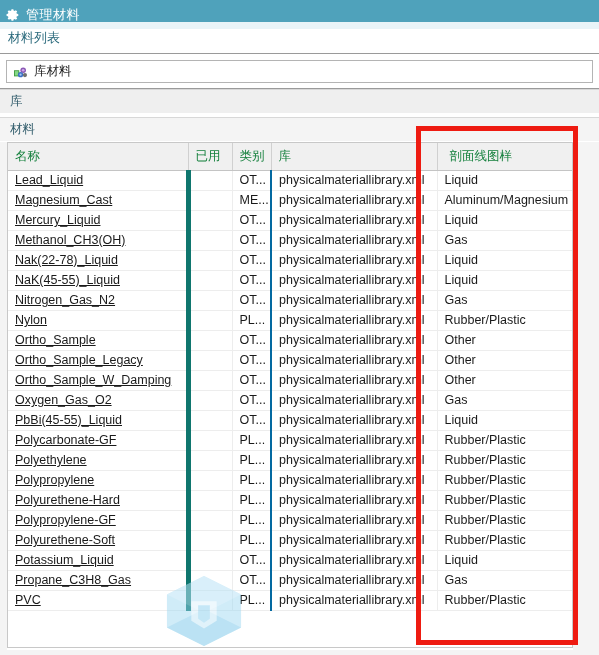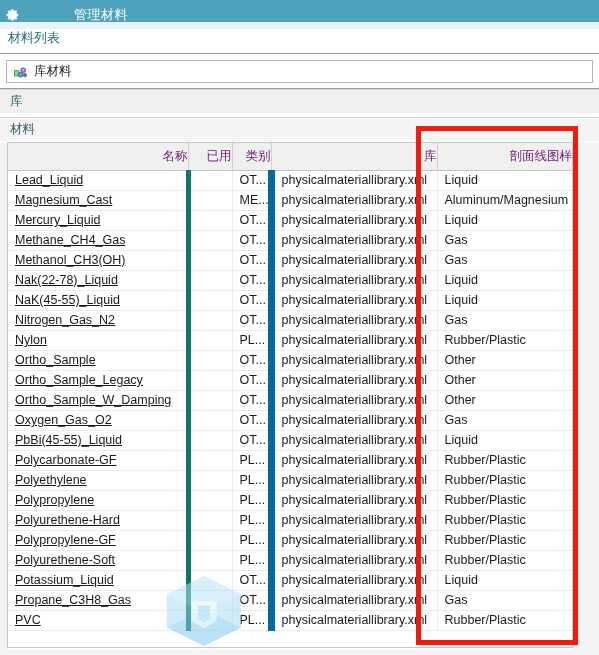--- a/index.html
+++ b/index.html
@@ -7,21 +7,21 @@
     width:599px;height:655px;overflow:hidden;
     font-family:"Liberation Sans","DejaVu Sans",sans-serif;
     background:#ffffff;
     -webkit-font-smoothing:antialiased;
   }
   .app{position:relative;width:599px;height:655px;background:#ffffff;overflow:hidden;}
 
   
   .titlebar{
     height:22px;background:#4fa2bb;display:flex;align-items:flex-end;
-    padding:8px 0 0 6px;box-sizing:border-box;gap:48px;
+    padding:8px 0 0 6px;box-sizing:border-box;
   }
   .gear{width:14px;height:14px;flex:0 0 14px;margin-right:6px;display:block;}
   .titlebar-text{color:#ffffff;font-size:13px;line-height:14px;letter-spacing:.5px;}
   .title-underline{height:7px;background:#e8f4f8;}
 
   
   .panel-head{
     height:24px;background:#ffffff;display:flex;align-items:flex-start;
     padding-left:8px;box-sizing:border-box;
   }
@@ -46,34 +46,34 @@
   .groupbar-text{font-size:12.5px;color:#315c6b;}
   .spacer-thin{height:4px;background:#ffffff;}
 
   
   .tablewrap{
     position:absolute;left:7px;top:142px;width:566px;height:506px;
     background:#ffffff;border:1px solid #c8c8c8;box-sizing:border-box;overflow:hidden;
   }
   table.grid{border-collapse:collapse;width:100%;table-layout:fixed;font-size:12.5px;}
   table.grid th{
-    background:#f0f0f0;color:#701a75;font-weight:normal;text-align:right;
+    background:#f0f0f0;color:#15803d;font-weight:normal;text-align:left;
     height:27px;padding:0 0 0 7px;border-right:1px solid #d0d0d0;
     border-bottom:1px solid #c4c4c4;font-size:12.5px;box-sizing:border-box;
     white-space:nowrap;overflow:hidden;
   }
   table.grid th:last-child{border-right:none;padding-left:12px;}
   table.grid td{
     height:20px;padding:0 0 0 7px;color:#1a1a1a;
     border-bottom:1px solid #ededed;white-space:nowrap;overflow:hidden;
     box-sizing:border-box;
   }
   td.c-name{border-right:5px solid #0f766e;text-decoration:underline;}
   td.c-used{border-right:1px solid #ededed;}
-  td.c-cat{border-right:7px solid #0369a1;margin-top:8px;}
+  td.c-cat{border-right:2px solid #0369a1;margin-top:8px;}
   td.c-lib{border-right:1px solid #ededed;}
   .col-name{width:180px;}
   .col-used{width:44px;}
   .col-cat{width:39px;}
   .col-lib{width:166px;}
   .col-hatch{width:auto;}
 
   
   .annot{
     position:absolute;left:416px;top:126px;width:162px;height:519px;
@@ -171,27 +171,20 @@
             <td class="c-hatch">Aluminum/Magnesium</td>
           </tr>
           <tr>
             <td class="c-name">Mercury_Liquid</td>
             <td class="c-used"></td>
             <td class="c-cat">OT...</td>
             <td class="c-lib">physicalmateriallibrary.xml</td>
             <td class="c-hatch">Liquid</td>
           </tr>
           <tr>
-            <td class="c-name">Methane_CH4_Gas</td>
-            <td class="c-used"></td>
-            <td class="c-cat">OT...</td>
-            <td class="c-lib">physicalmateriallibrary.xml</td>
-            <td class="c-hatch">Gas</td>
-          </tr>
-          <tr>
             <td class="c-name">Methanol_CH3(OH)</td>
             <td class="c-used"></td>
             <td class="c-cat">OT...</td>
             <td class="c-lib">physicalmateriallibrary.xml</td>
             <td class="c-hatch">Gas</td>
           </tr>
           <tr>
             <td class="c-name">Nak(22-78)_Liquid</td>
             <td class="c-used"></td>
             <td class="c-cat">OT...</td>

